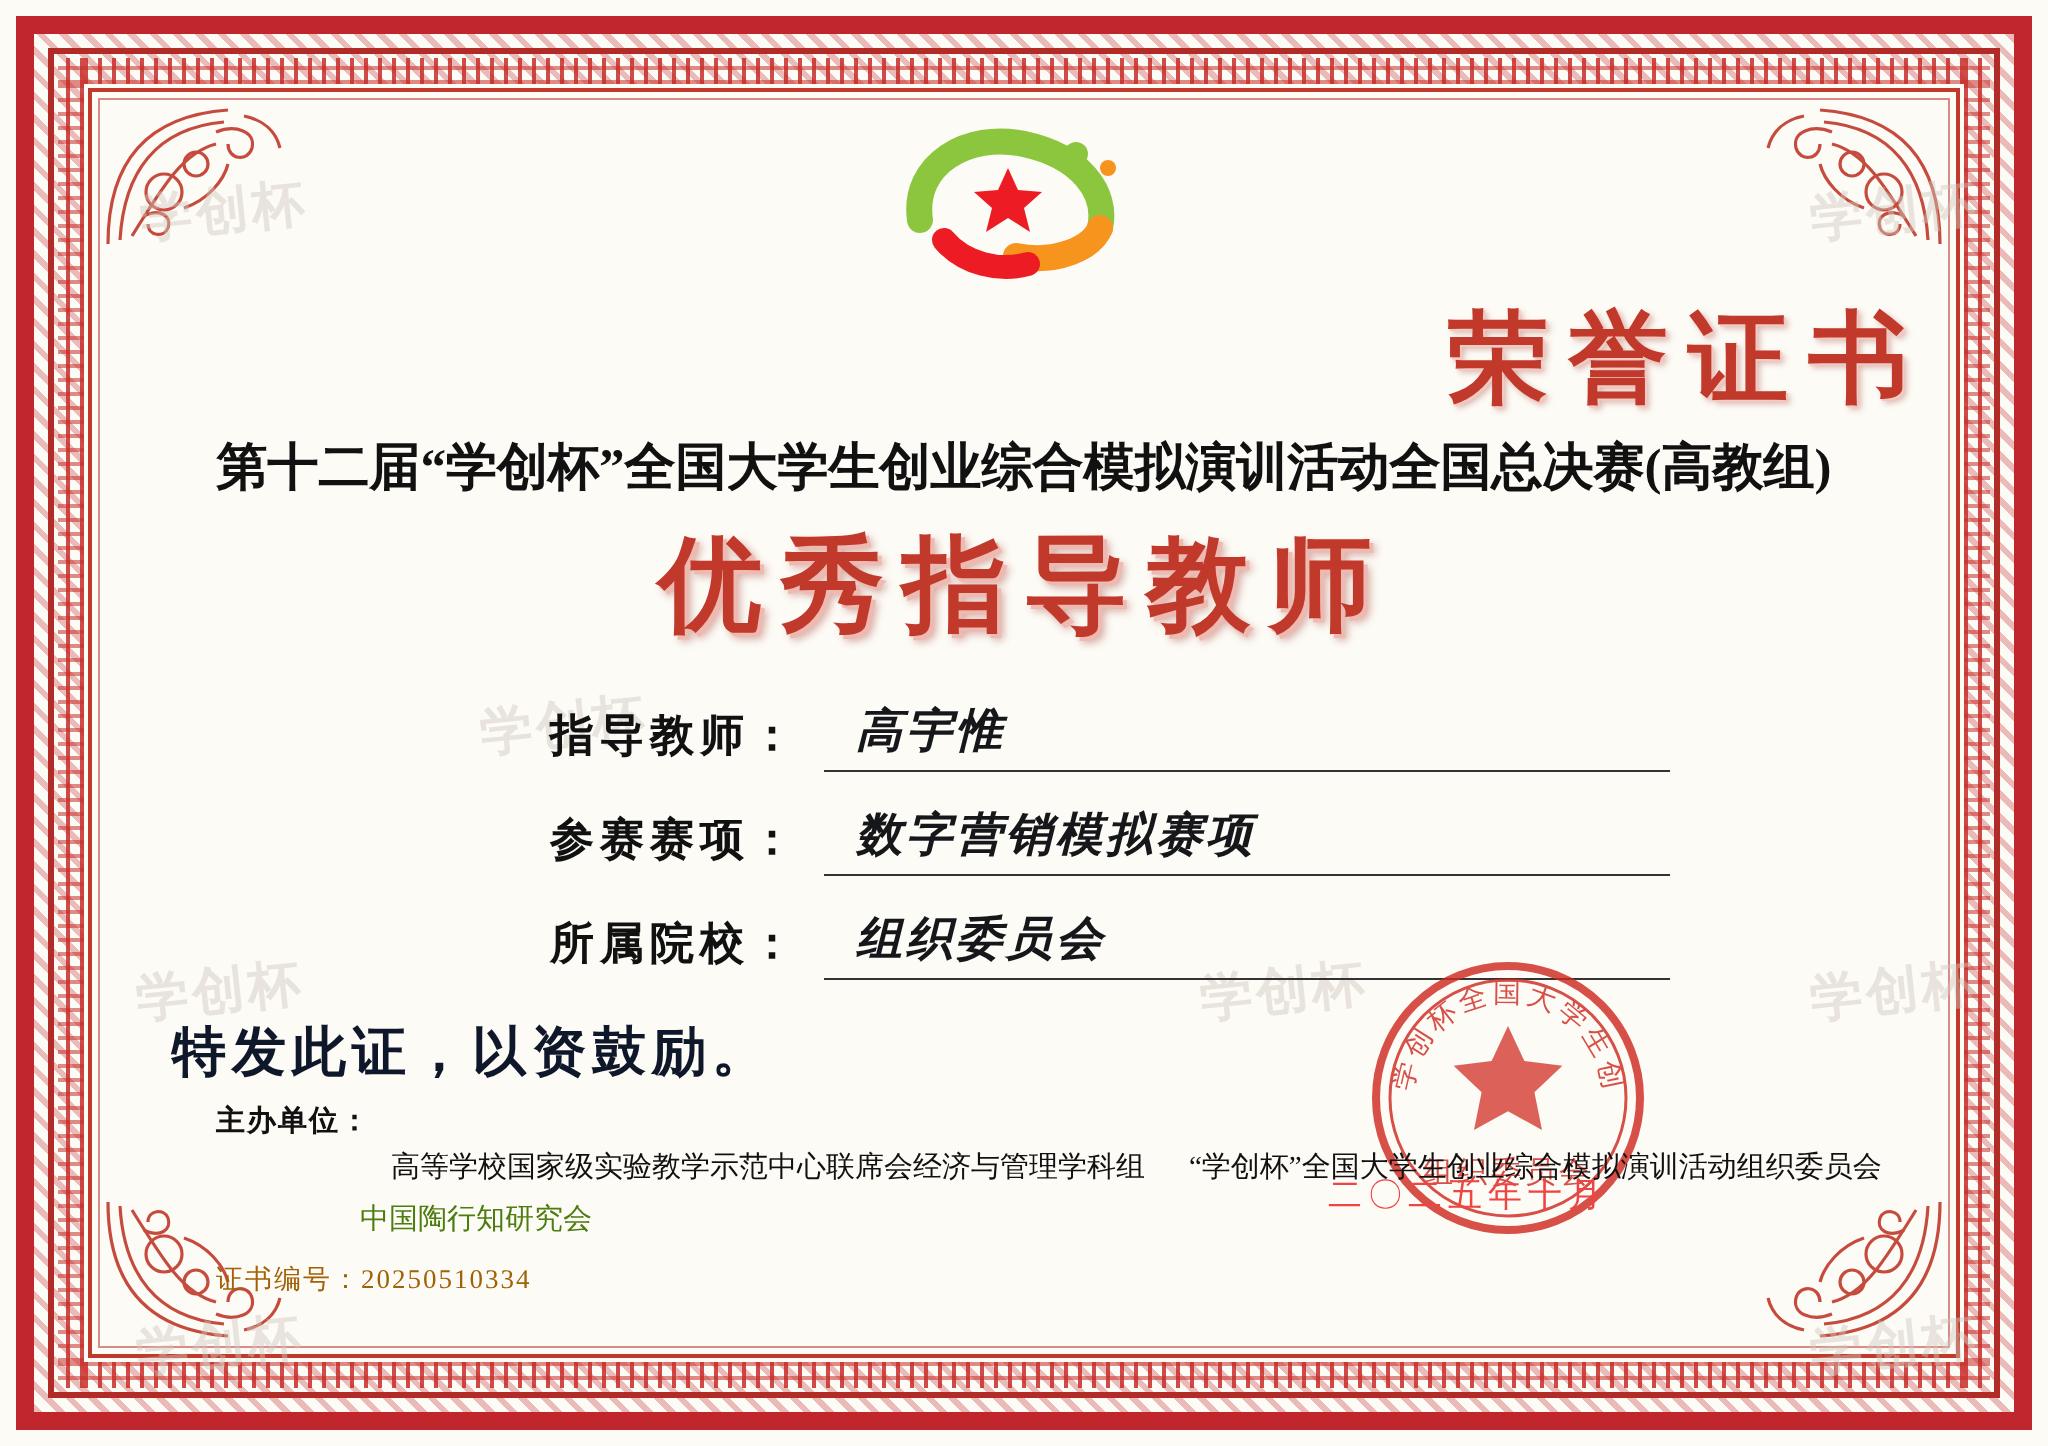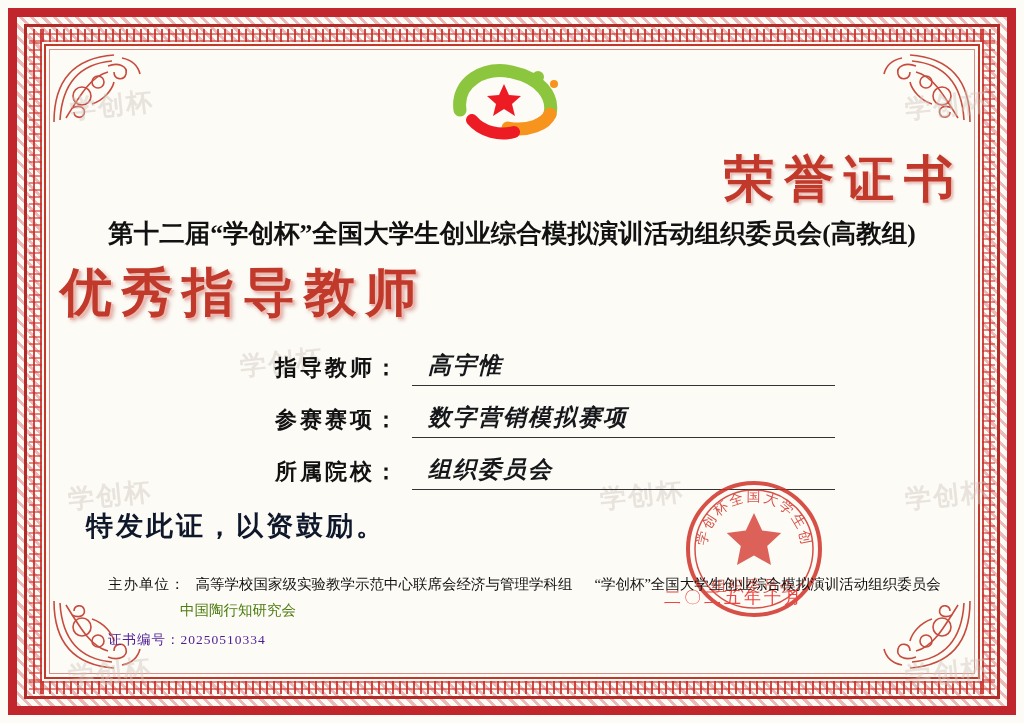--- a/index.html
+++ b/index.html
@@ -150,21 +150,21 @@
     font-weight: bold;
     color: #111111;
     letter-spacing: 0px;
     white-space: nowrap;
   }
 
   .award-title {
     position: absolute;
     top: 200px;
     width: 100%;
-    text-align: left;
+    text-align: center;
     font-family: "Liberation Serif", serif;
     font-size: 52px;
     font-weight: bold;
     letter-spacing: 9px;
     color: #c0392b;
     text-shadow: 2px 2px 0 #edb9b0, 3px 3px 4px rgba(150,40,30,.4);
   }
 
   .fields {
     position: absolute;
@@ -226,40 +226,41 @@
   .footer-row {
     display: flex;
     align-items: flex-start;
     font-family: "Liberation Serif", serif;
     font-size: 14.5px;
     color: #111;
     line-height: 26px;
     white-space: nowrap;
   }
   .footer-label {
-    font-weight: normal;
+    font-weight: bold;
     letter-spacing: 1px;
   }
   .footer-text {
     margin-left: 10px;
+    margin-top: 23px;
   }
   .footer-right {
     margin-left: 22px;
   }
   .footer-sub {
     font-family: "Liberation Serif", serif;
     font-size: 14.5px;
     color: #4d7c0f;
     line-height: 26px;
     margin-left: 72px;
   }
   .cert-no {
     font-family: "Liberation Serif", serif;
     font-size: 13.5px;
-    color: #4c1d95;
+    color: #a16207;
     margin-top: 8px;
     letter-spacing: 1px;
   }
   .date-line {
     position: absolute;
     right: 160px;
     bottom: 56px;
     font-family: "Liberation Serif", serif;
     font-size: 17px;
     color: #ef4444;
@@ -359,21 +360,21 @@
       <path d="M18 48 C14 20 42 4 70 10 C98 16 112 34 108 52" fill="none" stroke="#8cc63f" stroke-width="13" stroke-linecap="round"></path>
       <path d="M108 52 C104 62 86 70 66 66" fill="none" stroke="#f7941e" stroke-width="13" stroke-linecap="round"></path>
       <path d="M30 58 C40 70 58 74 72 70" fill="none" stroke="#ed1c24" stroke-width="12" stroke-linecap="round"></path>
       <circle cx="96" cy="15" r="6" fill="#8cc63f"></circle>
       <circle cx="112" cy="22" r="4" fill="#f7941e"></circle>
       <path d="M62 22 l5 11 12 1 -9 8 3 12 -11 -7 -11 7 3 -12 -9 -8 12 -1z" fill="#ed1c24"></path>
     </svg>
 
     <div class="main-title">荣誉证书</div>
 
-    <div class="event-line">第十二届“学创杯”全国大学生创业综合模拟演训活动组织委员会(高教组)</div>
+    <div class="event-line">第十二届“学创杯”全国大学生创业综合模拟演训活动全国总决赛(高教组)</div>
 
     <div class="award-title">优秀指导教师</div>
 
     <div class="fields">
       <div class="field-row">
         <div class="field-label">指导教师：</div>
         <div class="field-value-wrap">
           <div class="field-value">高宇惟</div>
         </div>
       </div>

